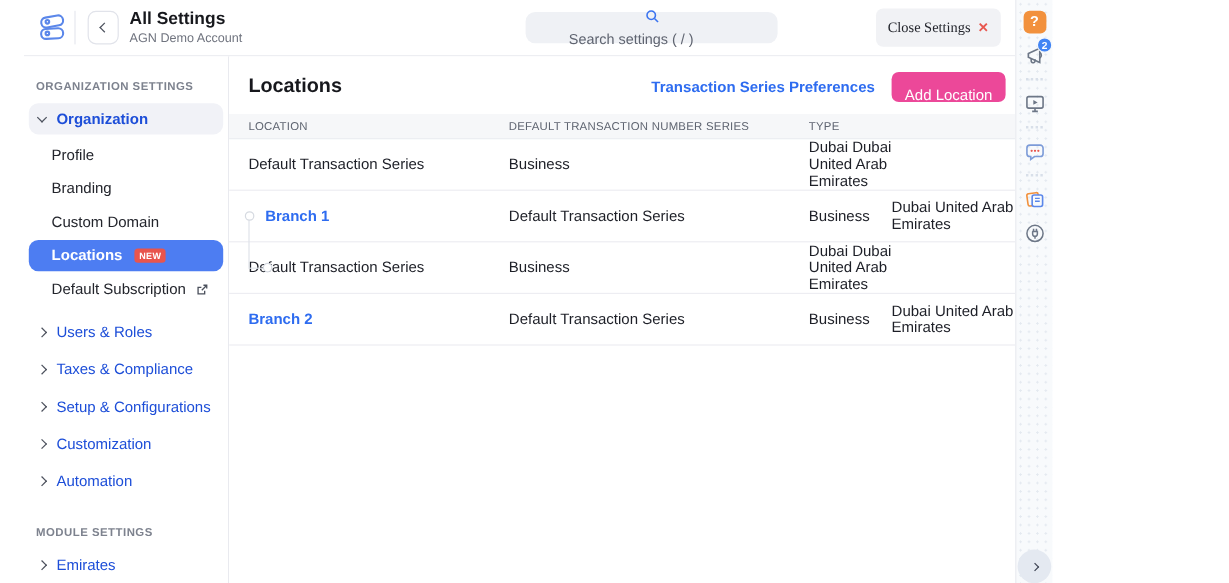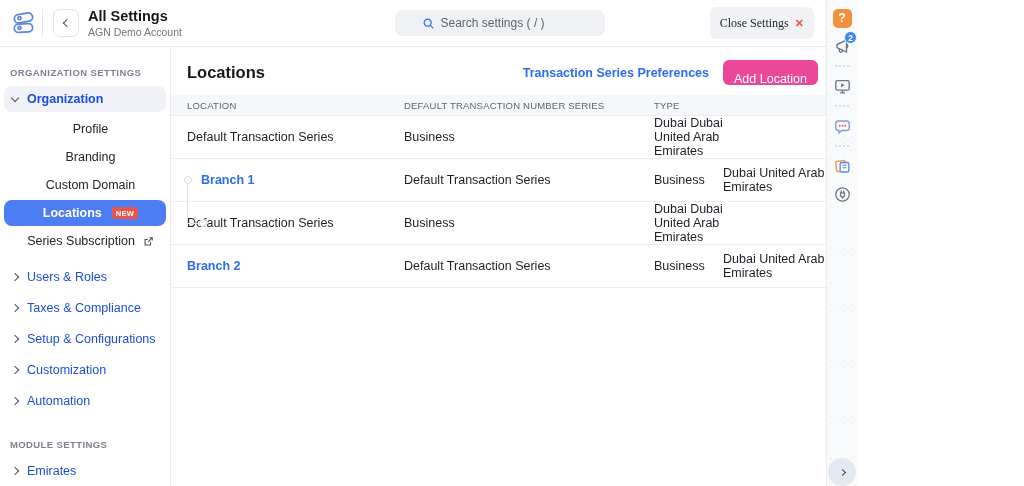--- a/index.html
+++ b/index.html
@@ -1,31 +1,31 @@
 <!DOCTYPE html>
 <html><head>
 <meta charset="utf-8">
 <style>
   * { box-sizing: border-box; margin: 0; padding: 0; }
   html,body { width:1024px; height:486px; overflow:hidden; }
   body { font-family:"Liberation Sans", sans-serif; background:#fff; color:#1d1f27; font-size:13px; }
-  .app { position:relative; width:857px; height:486px; }
+  .app { position:relative; width:857px; height:486px;margin-left:20px; }
 
   
   .topbar { position:absolute; left:0; top:0; right:31px; height:47px; background:#fff;
             border-bottom:1px solid #e9eaef; display:flex; align-items:center; padding:0 12px 0 8px; }
   .logo { width:30px; height:30px; display:flex; align-items:center; justify-content:center; }
   .topbar-divider { width:1px; height:28px; background:#e6e8ee; margin:0 10px 0 4px; }
   .back-btn { width:26px; height:28px; border:1px solid #e1e3ea; border-radius:7px; background:#fff;
               display:flex; align-items:center; justify-content:center; cursor:pointer; }
   .titles { margin-left:9px; line-height:1.15; }
   .title { font-size:14.5px; font-weight:bold; color:#17181d; }
   .subtitle { font-size:10.5px; color:#70747f; margin-top:1px; }
-  .searchbar { position:absolute; left:395px; top:10px; width:210px; height:26px; background:#eff1f5;
-               border-radius:8px; display:flex; align-items:center; justify-content:center; gap:6px; }
+  .searchbar { position:absolute; left:418px; top:10px; width:210px; height:26px; background:#eff1f5;
+               border-radius:8px; display:flex; align-items:center; justify-content:center; gap:6px;flex-direction:column; }
   .searchbar input { border:none; background:transparent; outline:none; width:138px;
                      font-family:"Liberation Sans",sans-serif; font-size:12px; color:#3c4049; }
   .searchbar input::placeholder { color:#5f6470; opacity:1; }
   .close-btn { margin-left:auto; height:24px; background:#f1f2f5; border:none; border-radius:6px;
                padding:16px 10px; font-family:Liberation Serif, serif; font-size:12px; color:#23252c;
                display:flex; align-items:center; gap:6px; cursor:pointer; }
   .close-x { color:#e8574f; font-size:11px; font-weight:bold; }
 
   
   .chev { display:inline-block; width:6px; height:6px; border-right:1.6px solid #4b505c;
@@ -37,21 +37,21 @@
   
   .sidebar { position:absolute; left:0; top:47px; width:171px; bottom:0; background:#fff;
              border-right:1px solid #e9eaef; padding:14px 4px 0 4px; overflow:hidden; }
   .side-section { font-size:9.5px; letter-spacing:.4px; color:#7d828e; font-weight:bold;
                   margin:6px 0 8px 6px; }
   .side-group { display:flex; align-items:center; gap:9px; height:26px; border-radius:8px;
                 padding:0 8px; margin-bottom:4px; cursor:pointer; font-size:12.5px; color:#1d4ed8; }
   .side-group.expanded { background:#f1f2f7; font-weight:bold; }
   .side-group .glabel { font-weight:inherit; }
   .side-item { display:flex; align-items:center; gap:6px; height:26px; border-radius:8px;
-               padding:0 8px 0 19px; margin:2px 0; cursor:pointer; font-size:12.5px; color:#23252c;justify-content:center; }
+               padding:0 8px 0 19px; margin:2px 0; cursor:pointer; font-size:12.5px; color:#23252c; }
   .side-item.selected { background:#4d7df2; color:#fff; font-weight:bold; }
   .badge-new { background:#e8554e; color:#fff; font-size:7.5px; font-weight:bold; letter-spacing:.3px;
                border-radius:3px; padding:2px 4px 1.5px; margin-left:4px; }
   .collapsed-list .side-group { margin-bottom:5px; font-weight:normal; }
   .gap8 { height:8px; } .gap14 { height:14px; }
   .ext-icon { display:inline-flex; margin-left:2px; color:#4b505c; }
 
   
   .main { position:absolute; left:171px; top:47px; right:31px; bottom:0; background:#fff; }
   .main-head { display:flex; align-items:center; padding:13px 8px 10px 16px; }
@@ -145,21 +145,21 @@
       <span>Branding</span>
     </div>
     <div class="side-item">
       <span>Custom Domain</span>
     </div>
     <div class="side-item selected">
       <span>Locations</span>
       <span class="badge-new">NEW</span>
     </div>
     <div class="side-item">
-      <span>Series Subscription</span>
+      <span>Default Subscription</span>
       <span class="ext-icon">
         <svg width="11" height="11" viewBox="0 0 16 16" fill="none" stroke="#4b505c" stroke-width="1.6">
           <path d="M9.5 2.5H13.5V6.5"></path>
             <path d="M13.3 2.7L7.5 8.5"></path>
             <path d="M11 9v4H3V5h4"></path>
         </svg>
       </span>
     </div>
 
     <div class="gap8"></div>

